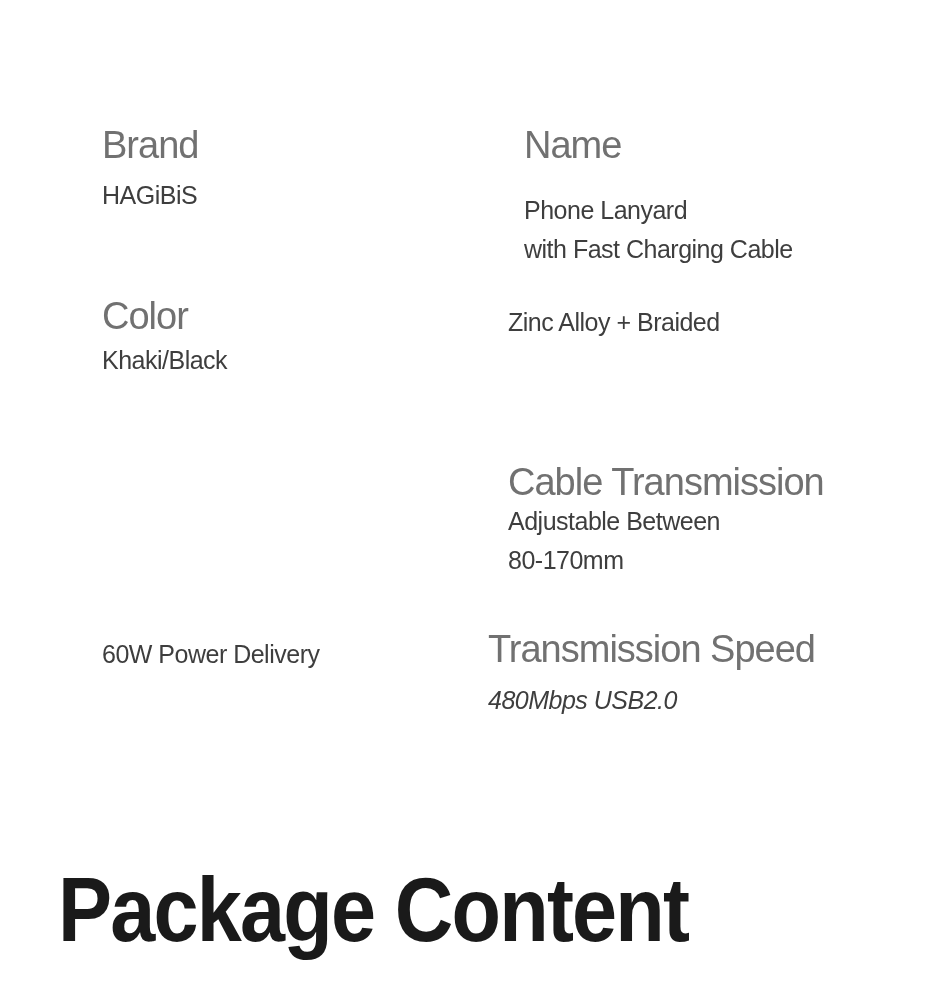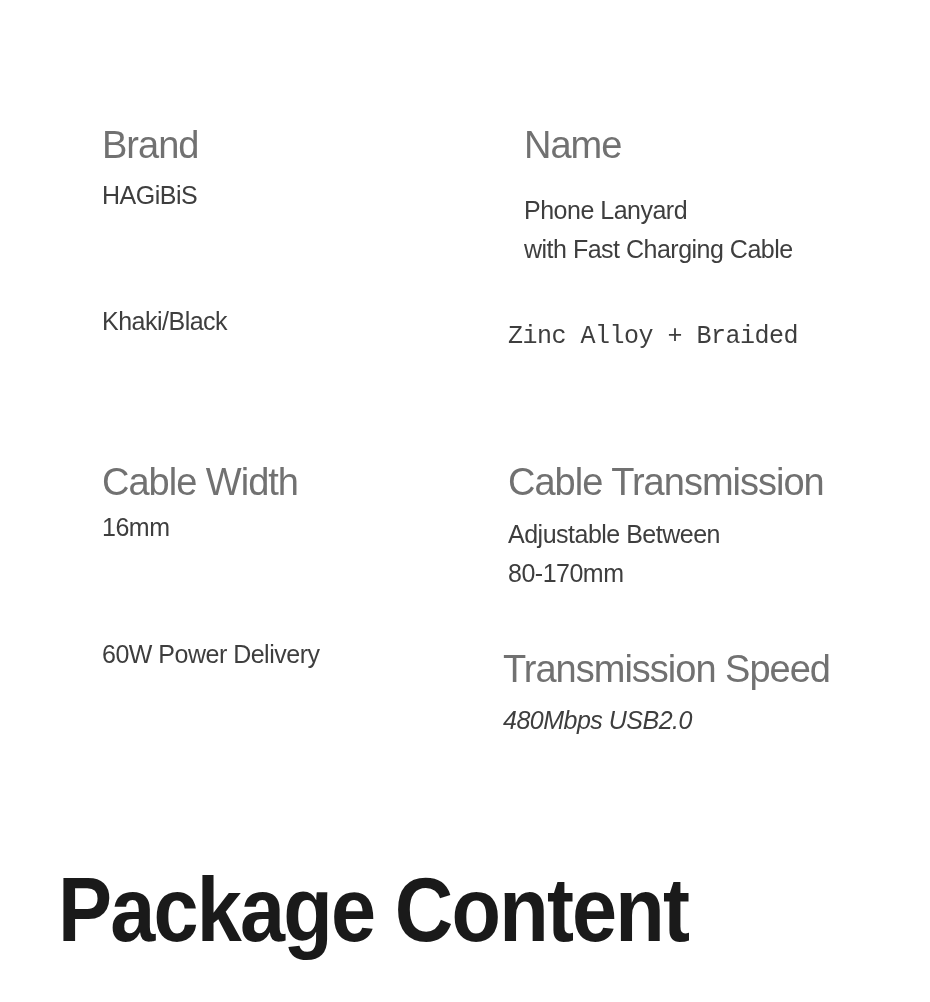--- a/index.html
+++ b/index.html
@@ -54,58 +54,55 @@
     white-space: nowrap;
   }
   
   .cell-0 { left: 102px; top: 126px; }
   .cell-1 { left: 524px; top: 126px; }
   .cell-2 { left: 102px; top: 297px; }
   .cell-3 { left: 508px; top: 297px; }
   .cell-4 { left: 102px; top: 463px; }
   .cell-5 { left: 508px; top: 463px; }
   .cell-6 { left: 102px; top: 630px; }
-  .cell-7 { left: 503px; top: 630px; margin-top: 20px; }
+  .cell-7 { left: 488px; top: 630px; }
   .cell-0 .spec-value { margin-top: 11px; }
   .cell-1 .spec-value { margin-top: 26px; }
   .cell-2 .spec-value { margin-top: 5px; text-align: center; }
-  .cell-3 .spec-value { margin-top: 20px; font-family: Liberation Mono, monospace; }
+  .cell-3 .spec-value { margin-top: 6px; }
   .cell-4 .spec-value { margin-top: 6px; }
-  .cell-5 .spec-value { margin-top: 13px; }
+  .cell-5 .spec-value { }
   .cell-6 .spec-value { margin-top: 5px; text-align: right; }
   .cell-7 .spec-value { margin-top: 12px; font-style: italic; }
 </style>
 </head>
 <body>
 
 <div class="page">
 
   <div class="spec-cell cell-0">
     <div class="spec-label">Brand</div>
     <div class="spec-value">HAGiBiS</div>
   </div>
 
   <div class="spec-cell cell-1">
     <div class="spec-label">Name</div>
     <div class="spec-value">Phone Lanyard
 with Fast Charging Cable</div>
   </div>
 
   <div class="spec-cell cell-2">
+    <div class="spec-label">Color</div>
     <div class="spec-value">Khaki/Black</div>
   </div>
 
   <div class="spec-cell cell-3">
     <div class="spec-value">Zinc Alloy + Braided</div>
   </div>
 
-  <div class="spec-cell cell-4">
-    <div class="spec-label">Cable Width</div>
-    <div class="spec-value">16mm</div>
-  </div>
 
   <div class="spec-cell cell-5">
     <div class="spec-label">Cable Transmission</div>
     <div class="spec-value">Adjustable Between
 80-170mm</div>
   </div>
 
   <div class="spec-cell cell-6">
     <div class="spec-value">60W Power Delivery</div>
   </div>

